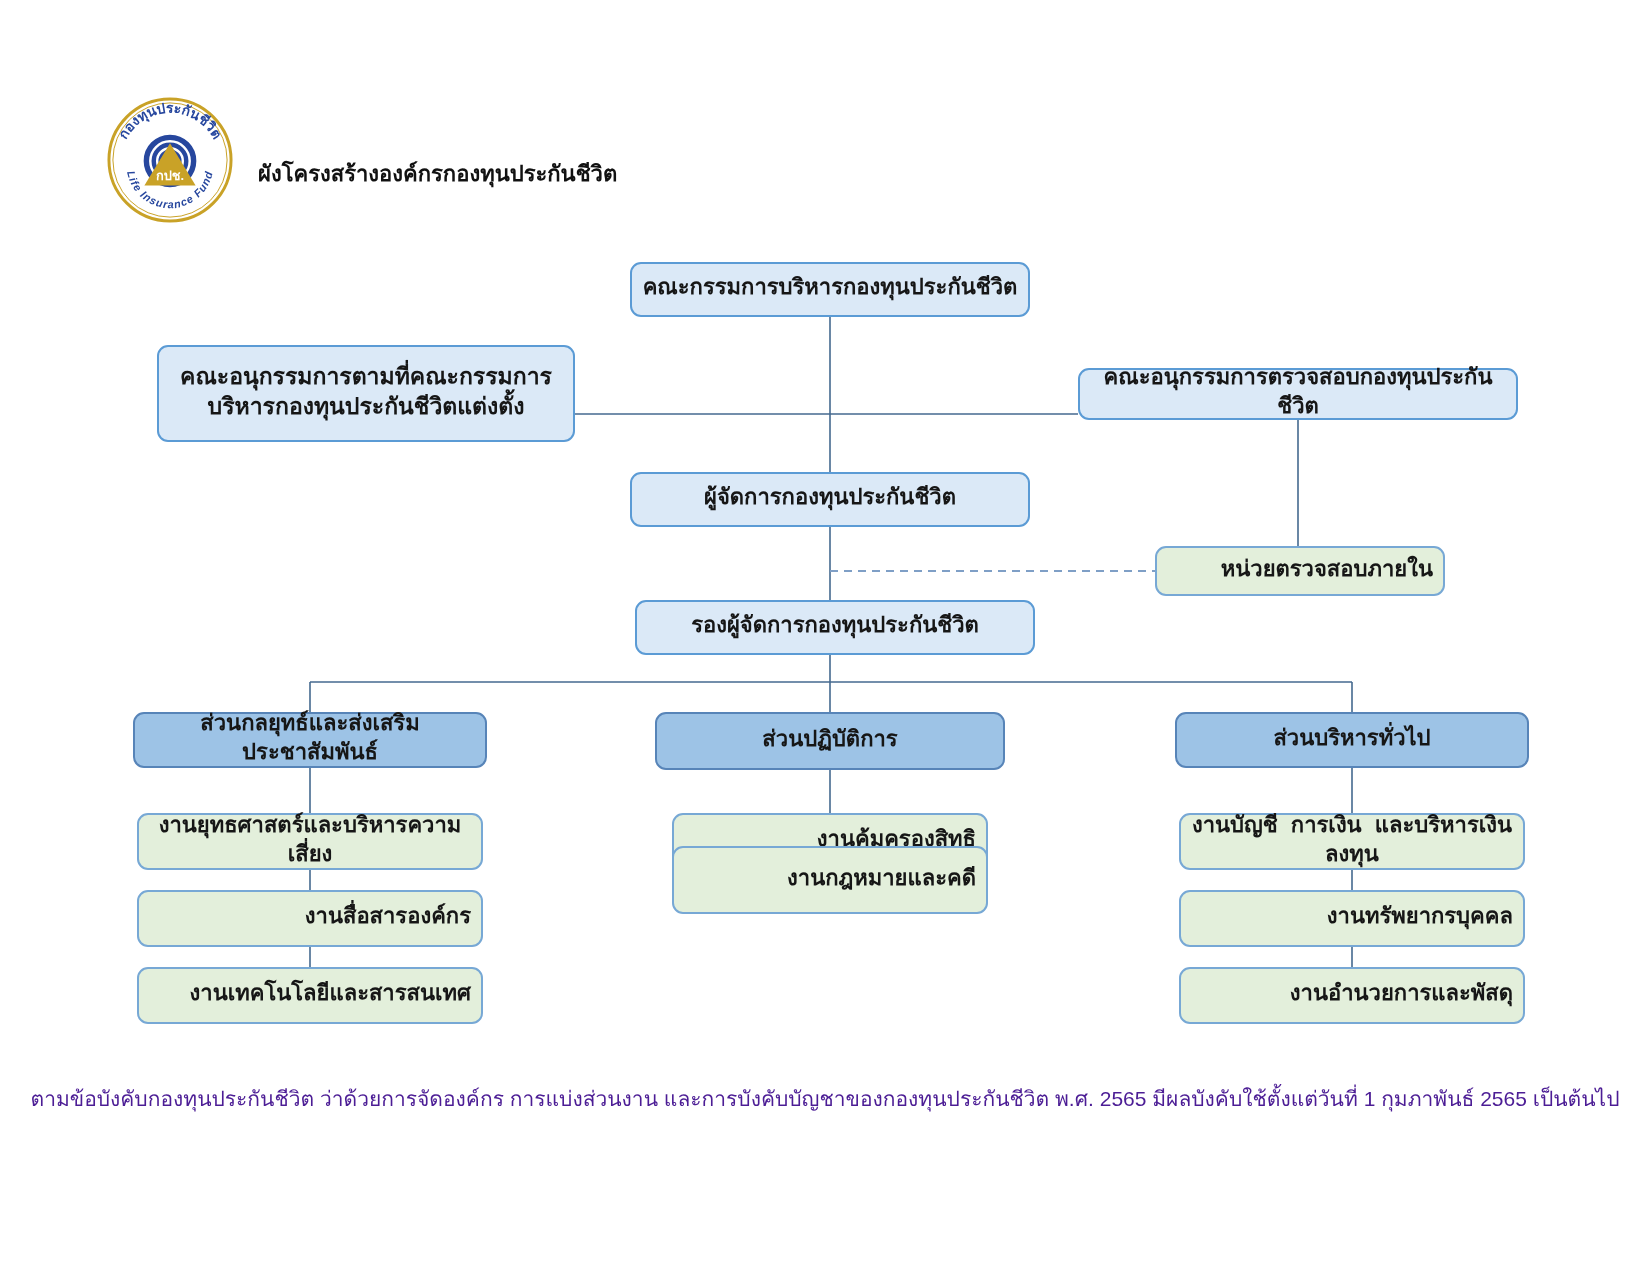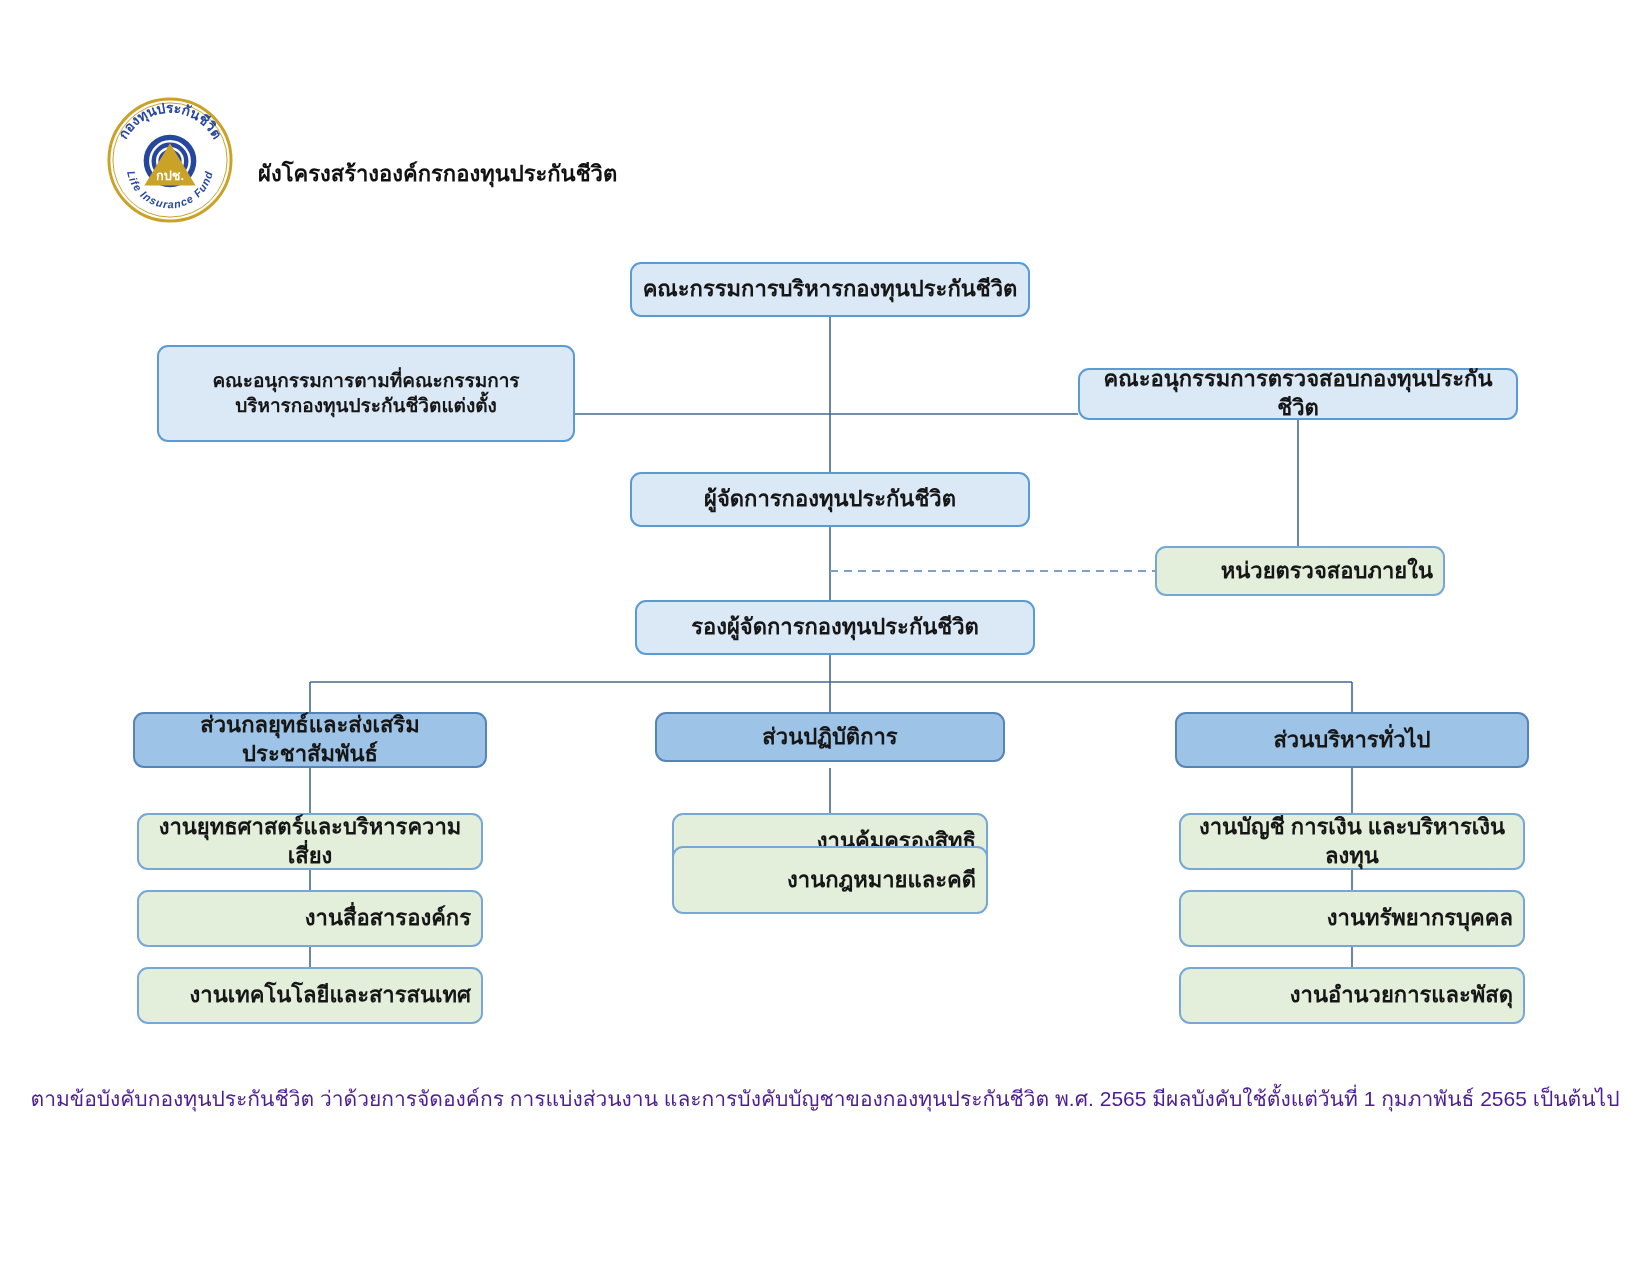--- a/index.html
+++ b/index.html
@@ -15,20 +15,21 @@
   .box{
     position:absolute;box-sizing:border-box;
     display:flex;flex-direction:column;align-items:center;justify-content:center;
     text-align:center;
     border-radius:11px;
     border:2px solid #5b9bd5;
     font-weight:600;
     font-size:22px;
     line-height:1.3;
     padding:2px 10px;
+    font-family:Liberation Mono, monospace;
   }
   .blue{background:#dbe9f7;}
   .division{background:#9dc3e6;border-color:#5784b8;}
   .green{background:#e3efdb;border-color:#77a8d5;align-items:flex-end;}
   .page-title{
     position:absolute;left:258px;top:156px;
     font-size:22px;font-weight:700;color:#111;
     white-space:nowrap;
   }
   .footer-note{
@@ -87,21 +88,21 @@
       <line x1="1352" y1="870" x2="1352" y2="890"></line>
       <line x1="1352" y1="947" x2="1352" y2="967"></line>
     </g>
     <line x1="830" y1="571" x2="1155" y2="571" stroke="#7f9fc6" stroke-width="1.8" stroke-dasharray="8 6"></line>
   </svg>
 
   <div class="box blue" style="left:630px;top:262px;width:400px;height:55px;">
     <span>คณะกรรมการบริหารกองทุนประกันชีวิต</span>
   </div>
 
-  <div class="box blue" style="left:157px;top:345px;width:418px;height:97px;font-size:19px;">
+  <div class="box blue" style="left:157px;top:345px;width:418px;height:97px;font-size:23px;">
     <span>คณะอนุกรรมการตามที่คณะกรรมการ</span>
     <span>บริหารกองทุนประกันชีวิตแต่งตั้ง</span>
   </div>
 
   <div class="box blue" style="left:1078px;top:368px;width:440px;height:52px;justify-content:center;">
     <span>คณะอนุกรรมการตรวจสอบกองทุนประกันชีวิต</span>
   </div>
 
   <div class="box blue" style="left:630px;top:472px;width:400px;height:55px;">
     <span>ผู้จัดการกองทุนประกันชีวิต</span>
@@ -111,21 +112,21 @@
     <span>หน่วยตรวจสอบภายใน</span>
   </div>
 
   <div class="box blue" style="left:635px;top:600px;width:400px;height:55px;">
     <span>รองผู้จัดการกองทุนประกันชีวิต</span>
   </div>
 
   <div class="box division" style="left:133px;top:712px;width:354px;height:56px;">
     <span>ส่วนกลยุทธ์และส่งเสริมประชาสัมพันธ์</span>
   </div>
-  <div class="box division" style="left:655px;top:712px;width:350px;height:50px;">
+  <div class="box division" style="left:655px;top:712px;width:350px;height:58px;">
     <span>ส่วนปฏิบัติการ</span>
   </div>
   <div class="box division" style="left:1175px;top:712px;width:354px;height:56px;">
     <span>ส่วนบริหารทั่วไป</span>
   </div>
 
   <div class="box green" style="left:137px;top:813px;width:346px;height:57px;">
     <span>งานยุทธศาสตร์และบริหารความเสี่ยง</span>
   </div>
   <div class="box green" style="left:137px;top:890px;width:346px;height:57px;">

